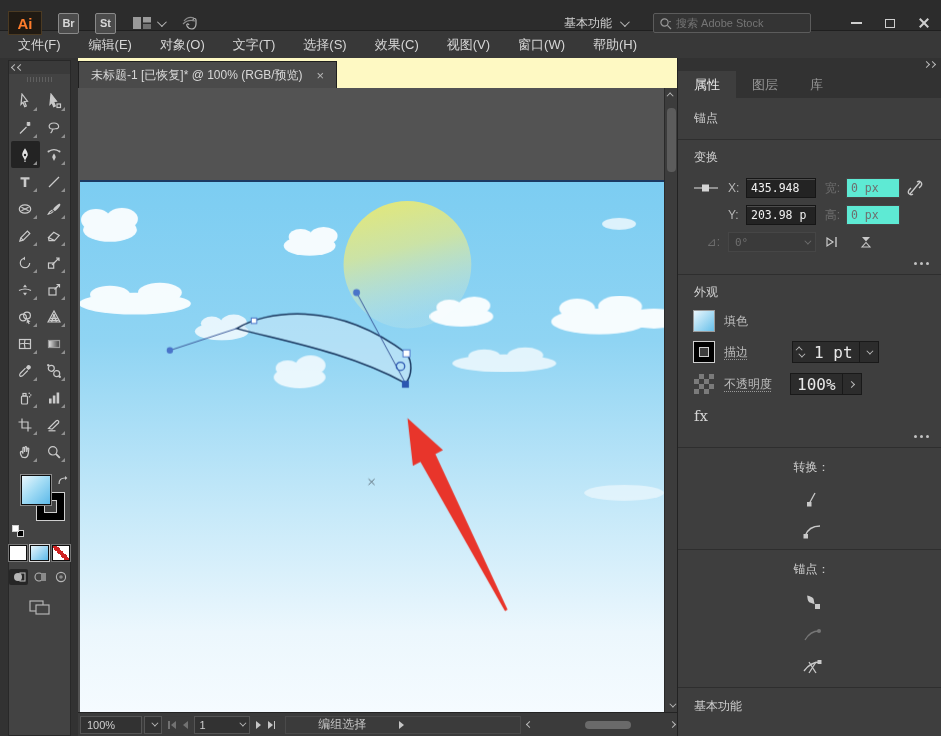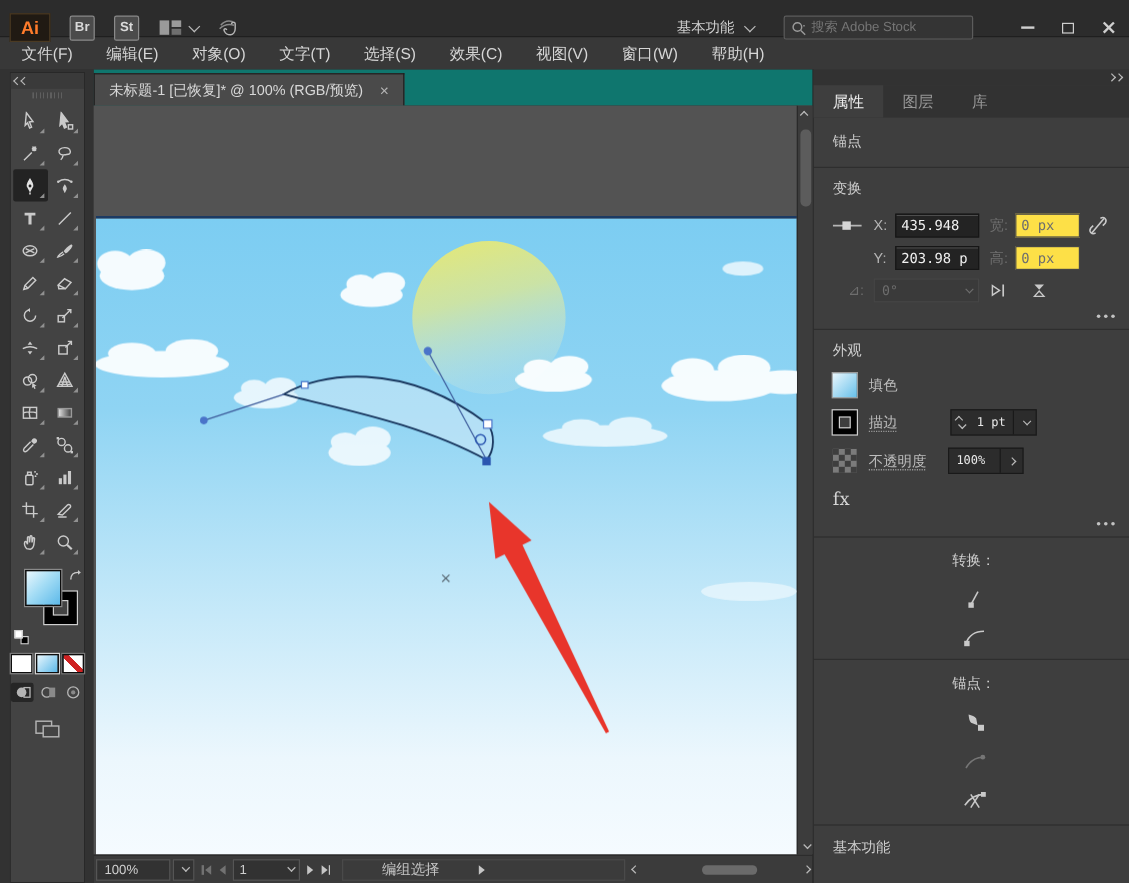--- a/index.html
+++ b/index.html
@@ -76,21 +76,21 @@
   .fsn.none { background:linear-gradient(45deg,#fff 40%,#cf2222 40%,#cf2222 60%,#fff 60%); }
   .modes { display:flex; justify-content:center; gap:2px; margin-top:8px; }
   .mode { width:19px; height:16px; display:flex; align-items:center; justify-content:center; }
   .mode svg { stroke:#b5b5b5; fill:none; stroke-width:1.1; }
   .mode.active { background:#262626; border-radius:2px; }
   .screenmode { display:flex; justify-content:center; margin-top:14px; }
   .screenmode svg { stroke:#b5b5b5; fill:none; stroke-width:1.2; }
 
   
   .docarea { flex:1; display:flex; flex-direction:column; border-right:1px solid #222; min-width:0; }
-  .tabbar { height:30px; background:#0f766e; display:flex; align-items:flex-end; }
+  .tabbar { height:30px; background:#fef9c3; display:flex; align-items:flex-end; }
   .doctab { height:27px; background:#4a4a4a; border:1px solid #1f1f1f; border-bottom:none;
     display:flex; align-items:center; padding:0 12px; gap:14px; font-size:12px; color:#d8d8d8; }
   .doctab .close { color:#b5b5b5; font-size:13px; }
   .canvas { position:relative; flex:1; background:#535353; overflow:hidden; }
   .artboard { position:absolute; left:2px; right:13px; top:92px; bottom:0; border-top:2px solid #1c3a63;
     background:linear-gradient(180deg,#7ccdf2 0%,#8fd4f3 30%,#c6e9f9 62%,#ecf7fd 85%,#f5fbff 100%); }
   .artboard svg.art { position:absolute; inset:0; width:100%; height:100%; }
   .vscroll { position:absolute; right:0; top:0; bottom:0; width:13px; background:#3c3c3c; border-left:1px solid #2a2a2a;
     display:flex; flex-direction:column; align-items:center; justify-content:space-between; padding:4px 0; }
   .vscroll .thumb { position:absolute; top:20px; left:2px; width:9px; height:64px; background:#5c5c5c; border-radius:4px; }
@@ -116,38 +116,38 @@
   .rp-tab { padding:0 16px; display:flex; align-items:center; font-size:13px; color:#969696; }
   .rp-tab.active { background:#3e3e3e; color:#ececec; }
   .rp-sec { border-bottom:1px solid #2e2e2e; padding:9px 12px 9px 16px; }
   .rp-h { font-size:12px; color:#cfcfcf; }
   .t-grid { display:grid; grid-template-columns:34px 18px 70px 30px 54px 1fr; align-items:center; row-gap:7px; margin-top:12px; }
   .t-label { color:#b5b5b5; font-size:12px; }
   .t-label.off { color:#6e6e6e; }
   .field { height:20px; background:#232323; border:1px solid #161616; box-shadow:0 1px 0 #4d4d4d inset; }
   .field input { width:100%; height:100%; background:transparent; border:none; outline:none; color:#f0f0f0;
     font-family:"DejaVu Sans Mono", monospace; font-size:11.5px; padding:0 4px; }
-  .field.off { background:#fde047; border-color:#464646; box-shadow:none; }
+  .field.off { background:#5eead4; border-color:#464646; box-shadow:none; }
   .field.off input { color:#6e6e6e; }
   .anglebox { grid-column:2 / span 2; height:20px; background:#3a3a3a; border:1px solid #464646; display:flex;
     align-items:center; justify-content:space-between; padding:0 6px; color:#6e6e6e;
     font-family:"DejaVu Sans Mono", monospace; font-size:11px; }
   .flips { grid-column:4 / span 2; display:flex; gap:18px; padding-left:8px; }
   .rowend { display:flex; justify-content:flex-end; margin-top:10px; }
   .ap-row { display:flex; align-items:center; margin-top:10px; gap:10px; }
   .sw20 { width:20px; height:20px; flex:0 0 auto; }
   .sw20.fill { background:linear-gradient(135deg,#eaf7fd,#67c0ea); box-shadow:0 0 0 1px #9b9b9b; }
   .sw20.stroke { background:#000; box-shadow:0 0 0 1px #cfcfcf; position:relative; }
   .sw20.stroke::after { content:""; position:absolute; inset:6px; background:#3e3e3e; box-shadow:0 0 0 1px #cfcfcf; }
   .sw20.checker { background:repeating-conic-gradient(#8a8a8a 0 25%, #3e3e3e 0 50%) 0 0 / 10px 10px; opacity:.8; }
   .ap-label { width:58px; color:#bdbdbd; }
   .ap-label.u { text-decoration:underline dotted #9a9a9a; text-underline-offset:3px; }
   .stepbox { height:22px; background:#2c2c2c; border:1px solid #191919; display:flex; align-items:center; }
   .stepcol { width:15px; display:flex; flex-direction:column; align-items:center; gap:2px; padding:0 2px; }
-  .stepval { padding:0 6px; color:#e8e8e8; font-family:"DejaVu Sans Mono", monospace; font-size:10px; }
+  .stepval { padding:0 6px; color:#e8e8e8; font-family:"DejaVu Sans Mono", monospace; font-size:16px; }
   .stepsep { width:1px; height:100%; background:#191919; }
   .stepchev { width:18px; display:flex; align-items:center; justify-content:center; }
   .fx { font-family:"DejaVu Serif", serif; font-size:15px; color:#d5d5d5; margin-top:12px; }
   .icon-row { display:flex; align-items:center; gap:14px; margin-top:2px;flex-direction:column; }
   .icon-row svg { stroke:#c9c9c9; fill:none; stroke-width:1.2; }
   .qa { padding:10px 12px 9px 16px; }
   svg.uiico { stroke:#c9c9c9; fill:none; stroke-width:1.2; }
 </style>
 </head>
 <body>

